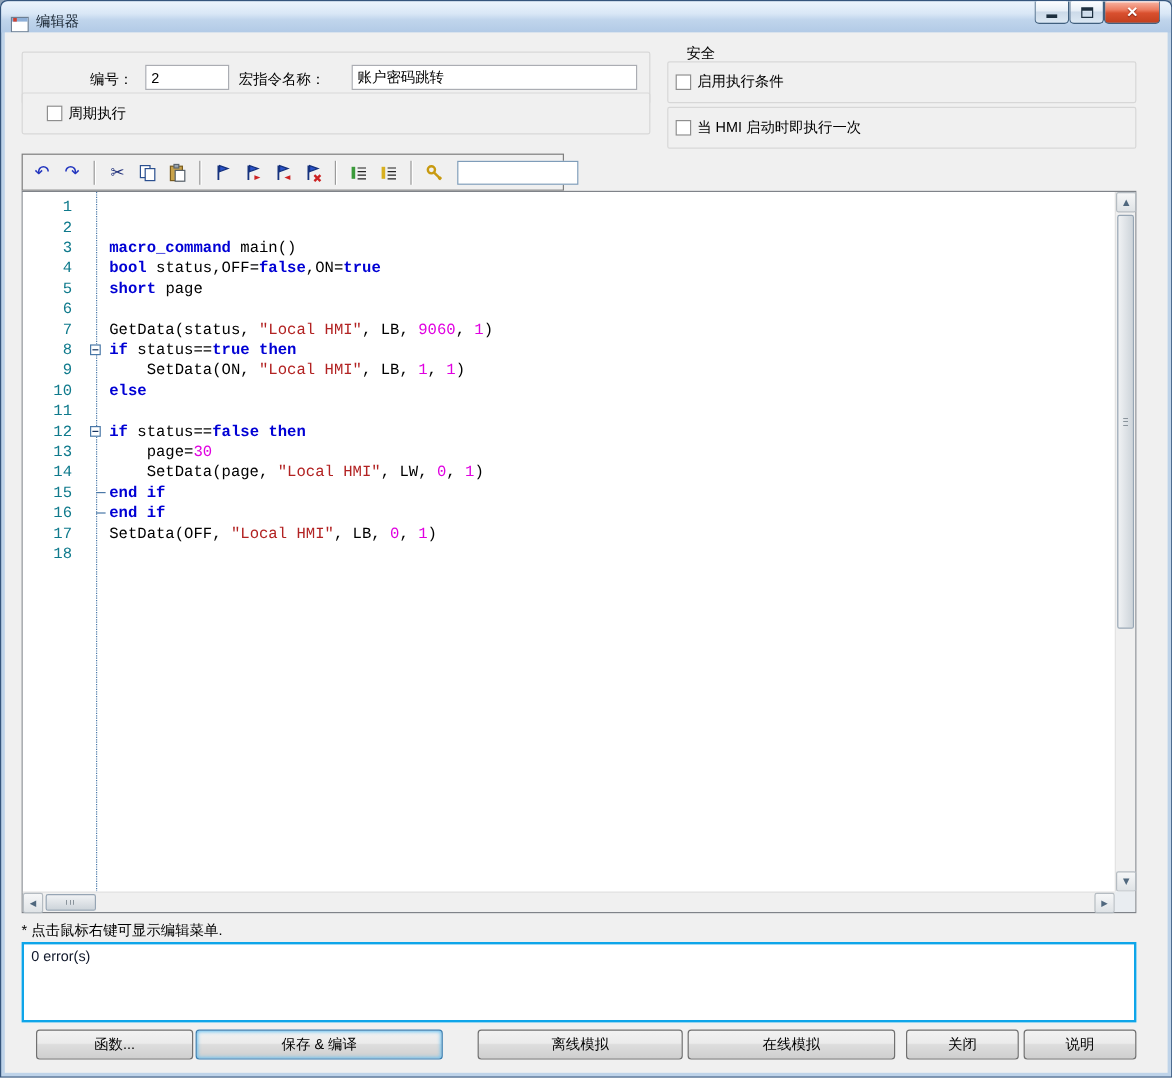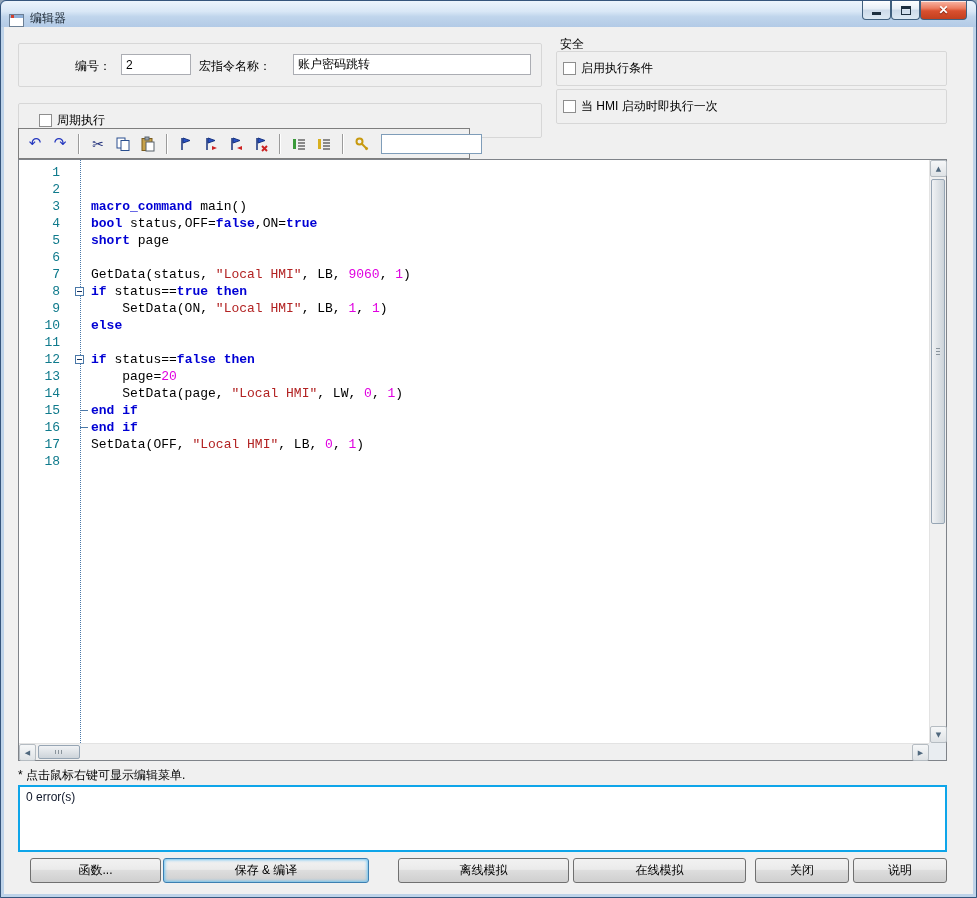--- a/index.html
+++ b/index.html
@@ -36,23 +36,23 @@
   .glyph-min{ width:9px; height:3px; background:#1d2f3f; margin-top:7px; }
   .glyph-max{ width:10px; height:9px; border:1px solid #1d2f3f; border-top:3px solid #1d2f3f; background:transparent; }
   .glyph-close{ color:#fff; font-size:12px; font-weight:bold; line-height:1; text-shadow:0 1px 1px #7a1b08; }
 
   
   .body{ position:absolute; top:26px; left:3px; right:3px; bottom:3px; background:#f0f0f0; }
 
   .groupbox{ position:absolute; border:1px solid #d7d7d7; border-radius:2px; background:#f0f0f0; }
   .p-id   { left:14px;  top:16px; width:524px; height:44px; }
   .p-sec  { left:552px; top:24px; width:391px; height:35px; }
-  .p-per  { left:14px;  top:76px; width:524px; height:35px; }
+  .p-per  { left:14px;  top:50px; width:524px; height:35px; }
   .p-start{ left:552px; top:62px; width:391px; height:35px; }
-  .sec-label{ position:absolute; left:556px; top:9px; font-size:12px; }
+  .sec-label{ position:absolute; left:568px; top:9px; font-size:12px; }
 
   .lbl{ font-size:12px; color:#000; }
   .l-num { position:absolute; left:56px;  top:14px; }
   .l-name{ position:absolute; left:180px; top:14px; }
   .tb{
     border:1px solid #abadb3; background:#fff; font-size:12px;
     padding:1px 4px; font-family:"Liberation Sans",sans-serif; outline:none;
   }
   .in-num { position:absolute; left:102px; top:10px; width:70px;  height:21px; }
   .in-name{ position:absolute; left:274px; top:10px; width:238px; height:21px; }
@@ -290,21 +290,21 @@
             <div class="code-line"><span class="ln">3</span><span class="fold"></span><span class="code"><span class="tk-k">macro_command</span><span class="tk-p"> main()</span></span></div>
             <div class="code-line"><span class="ln">4</span><span class="fold"></span><span class="code"><span class="tk-k">bool</span><span class="tk-p"> status,OFF=</span><span class="tk-k">false</span><span class="tk-p">,ON=</span><span class="tk-k">true</span></span></div>
             <div class="code-line"><span class="ln">5</span><span class="fold"></span><span class="code"><span class="tk-k">short</span><span class="tk-p"> page</span></span></div>
             <div class="code-line"><span class="ln">6</span><span class="fold"></span><span class="code"></span></div>
             <div class="code-line"><span class="ln">7</span><span class="fold"></span><span class="code"><span class="tk-p">GetData(status, </span><span class="tk-s">"Local HMI"</span><span class="tk-p">, LB, </span><span class="tk-n">9060</span><span class="tk-p">, </span><span class="tk-n">1</span><span class="tk-p">)</span></span></div>
             <div class="code-line"><span class="ln">8</span><span class="fold"><span class="fold-box"></span></span><span class="code"><span class="tk-k">if</span><span class="tk-p"> status==</span><span class="tk-k">true</span><span class="tk-p"> </span><span class="tk-k">then</span></span></div>
             <div class="code-line"><span class="ln">9</span><span class="fold"></span><span class="code"><span class="tk-p">    SetData(ON, </span><span class="tk-s">"Local HMI"</span><span class="tk-p">, LB, </span><span class="tk-n">1</span><span class="tk-p">, </span><span class="tk-n">1</span><span class="tk-p">)</span></span></div>
             <div class="code-line"><span class="ln">10</span><span class="fold"></span><span class="code"><span class="tk-k">else</span></span></div>
             <div class="code-line"><span class="ln">11</span><span class="fold"></span><span class="code"></span></div>
             <div class="code-line"><span class="ln">12</span><span class="fold"><span class="fold-box"></span></span><span class="code"><span class="tk-k">if</span><span class="tk-p"> status==</span><span class="tk-k">false</span><span class="tk-p"> </span><span class="tk-k">then</span></span></div>
-            <div class="code-line"><span class="ln">13</span><span class="fold"></span><span class="code"><span class="tk-p">    page=</span><span class="tk-n">20</span></span></div>
+            <div class="code-line"><span class="ln">13</span><span class="fold"></span><span class="code"><span class="tk-p">    page=</span><span class="tk-n">30</span></span></div>
             <div class="code-line"><span class="ln">14</span><span class="fold"></span><span class="code"><span class="tk-p">    SetData(page, </span><span class="tk-s">"Local HMI"</span><span class="tk-p">, LW, </span><span class="tk-n">0</span><span class="tk-p">, </span><span class="tk-n">1</span><span class="tk-p">)</span></span></div>
             <div class="code-line"><span class="ln">15</span><span class="fold"><span class="fold-end"></span></span><span class="code"><span class="tk-k">end if</span></span></div>
             <div class="code-line"><span class="ln">16</span><span class="fold"><span class="fold-end"></span></span><span class="code"><span class="tk-k">end if</span></span></div>
             <div class="code-line"><span class="ln">17</span><span class="fold"></span><span class="code"><span class="tk-p">SetData(OFF, </span><span class="tk-s">"Local HMI"</span><span class="tk-p">, LB, </span><span class="tk-n">0</span><span class="tk-p">, </span><span class="tk-n">1</span><span class="tk-p">)</span></span></div>
             <div class="code-line"><span class="ln">18</span><span class="fold"></span><span class="code"></span></div>
           </div>
       </div>
       <div class="vsb">
         <div class="sb-btn up">▲</div>
         <div class="vthumb">

